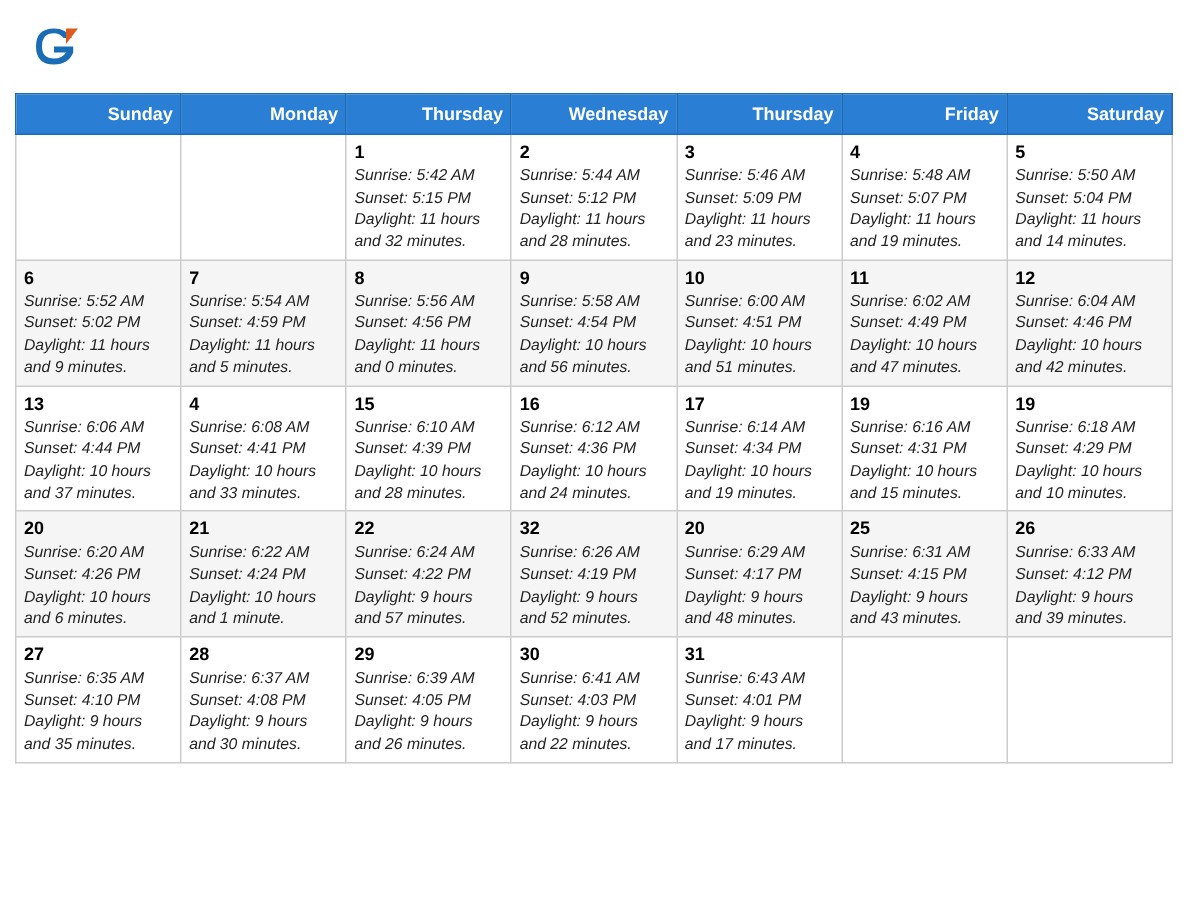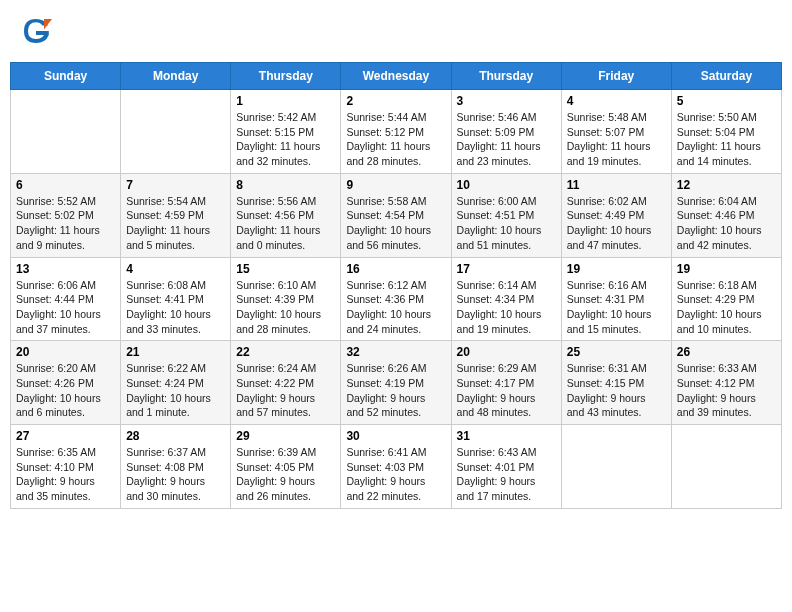--- a/index.html
+++ b/index.html
@@ -47,21 +47,21 @@
       color: #555;
     }
     .calendar {
       width: 100%;
       border-collapse: collapse;
       font-size: 11px;
     }
     .calendar th {
       background-color: #2a7fd4;
       color: #fff;
-      text-align: center;
+      text-align: right;
       padding: 6px 5px;
       font-size: 12px;
       border: 1px solid #1a6db5;
     }
     .calendar td {
       border: 1px solid #ccc;
       vertical-align: top;
       padding: 4px 5px;
       width: 108px;
       min-height: 80px;
@@ -73,20 +73,21 @@
     .day-num {
       font-weight: bold;
       font-size: 12px;
       display: block;
       margin-bottom: 2px;
     }
     .day-info {
       font-size: 10.5px;
       color: #222;
       line-height: 1.4;
+      font-style: italic;
     }
     .empty-cell {
       background: #fff !important;
     }
   </style>
 </head>
 <body>
 
 <div class="header">
   <div class="logo">

